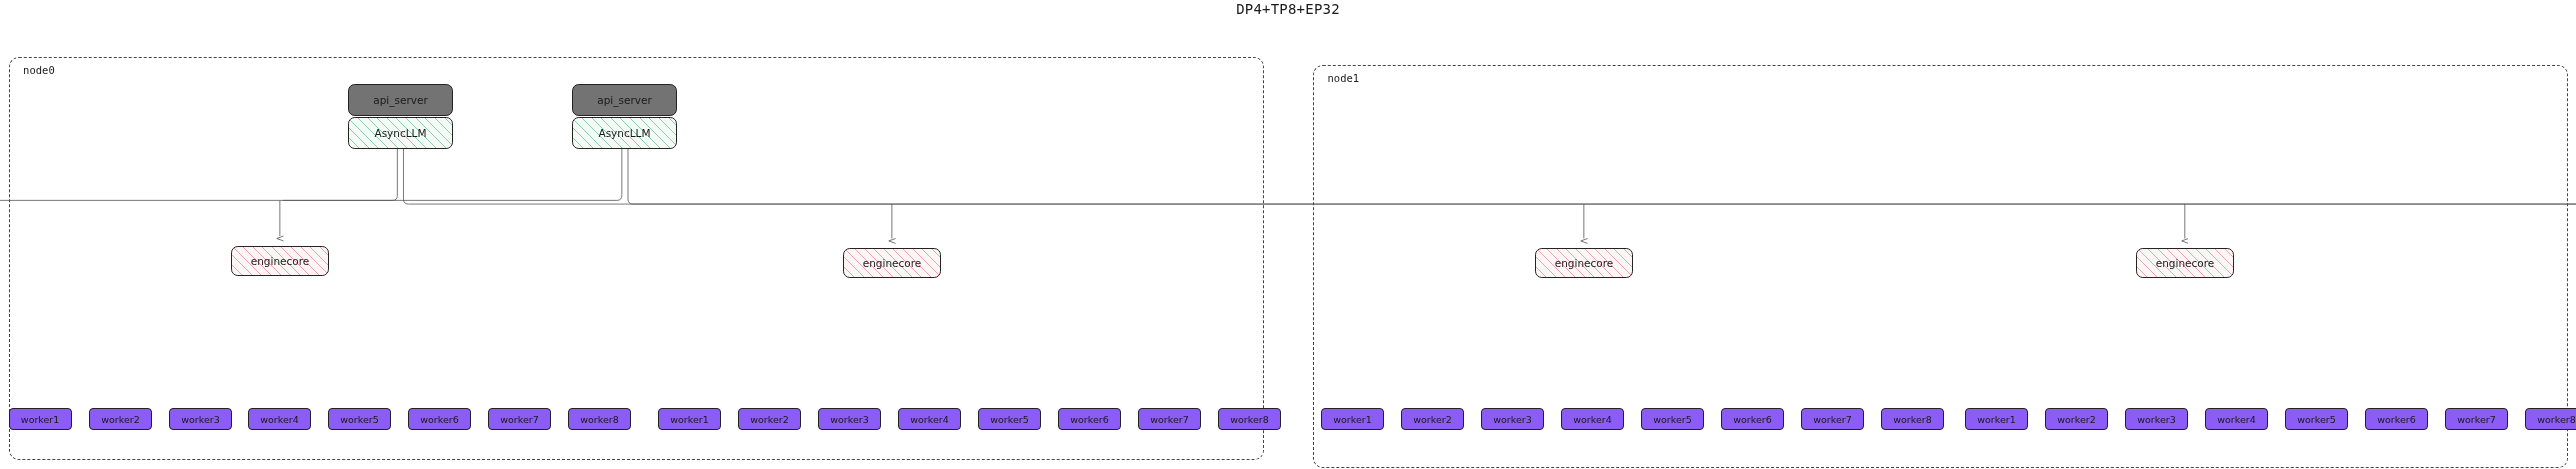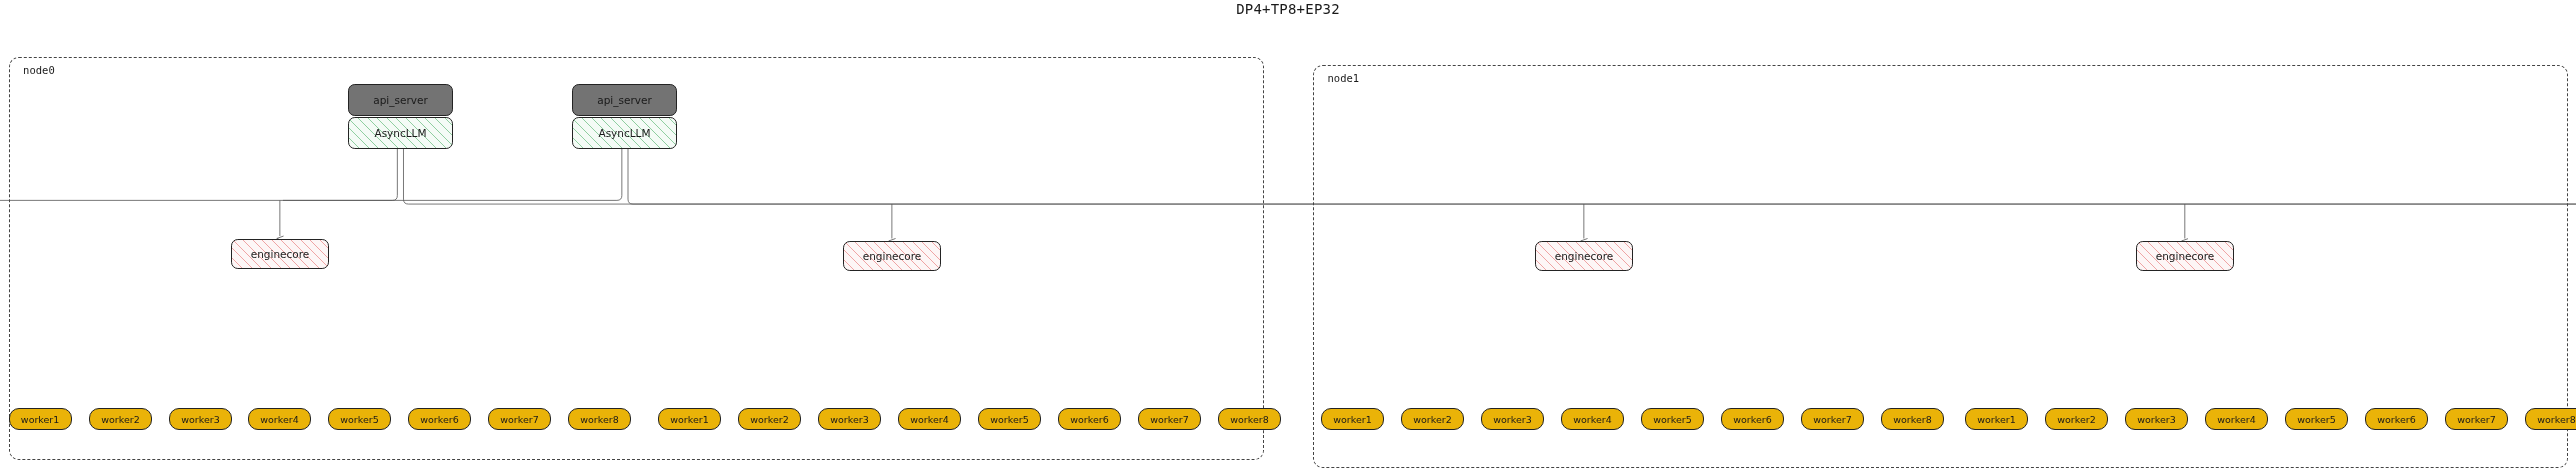--- a/index.html
+++ b/index.html
@@ -87,25 +87,26 @@
   
   .box.enginecore {
     background-color: #fdf6f6;
     background-image: repeating-linear-gradient(
       45deg,
       rgba(230,110,110,0.60) 0px,
       rgba(230,110,110,0.60) 0.7px,
       rgba(0,0,0,0) 0.7px,
       rgba(0,0,0,0) 6.8px
     );
+    margin-top: 7px;
   }
 
   .box.worker {
-    background: #eab308;
-    border-radius: 10px;
+    background: #8b5cf6;
+    border-radius: 4px;
     font-size: 9.5px;
     border-width: 1.2px;
     text-align: center;
   }
 
   
   .box-label {
     position: relative;
     z-index: 2;
     padding: 0 2.5px;

